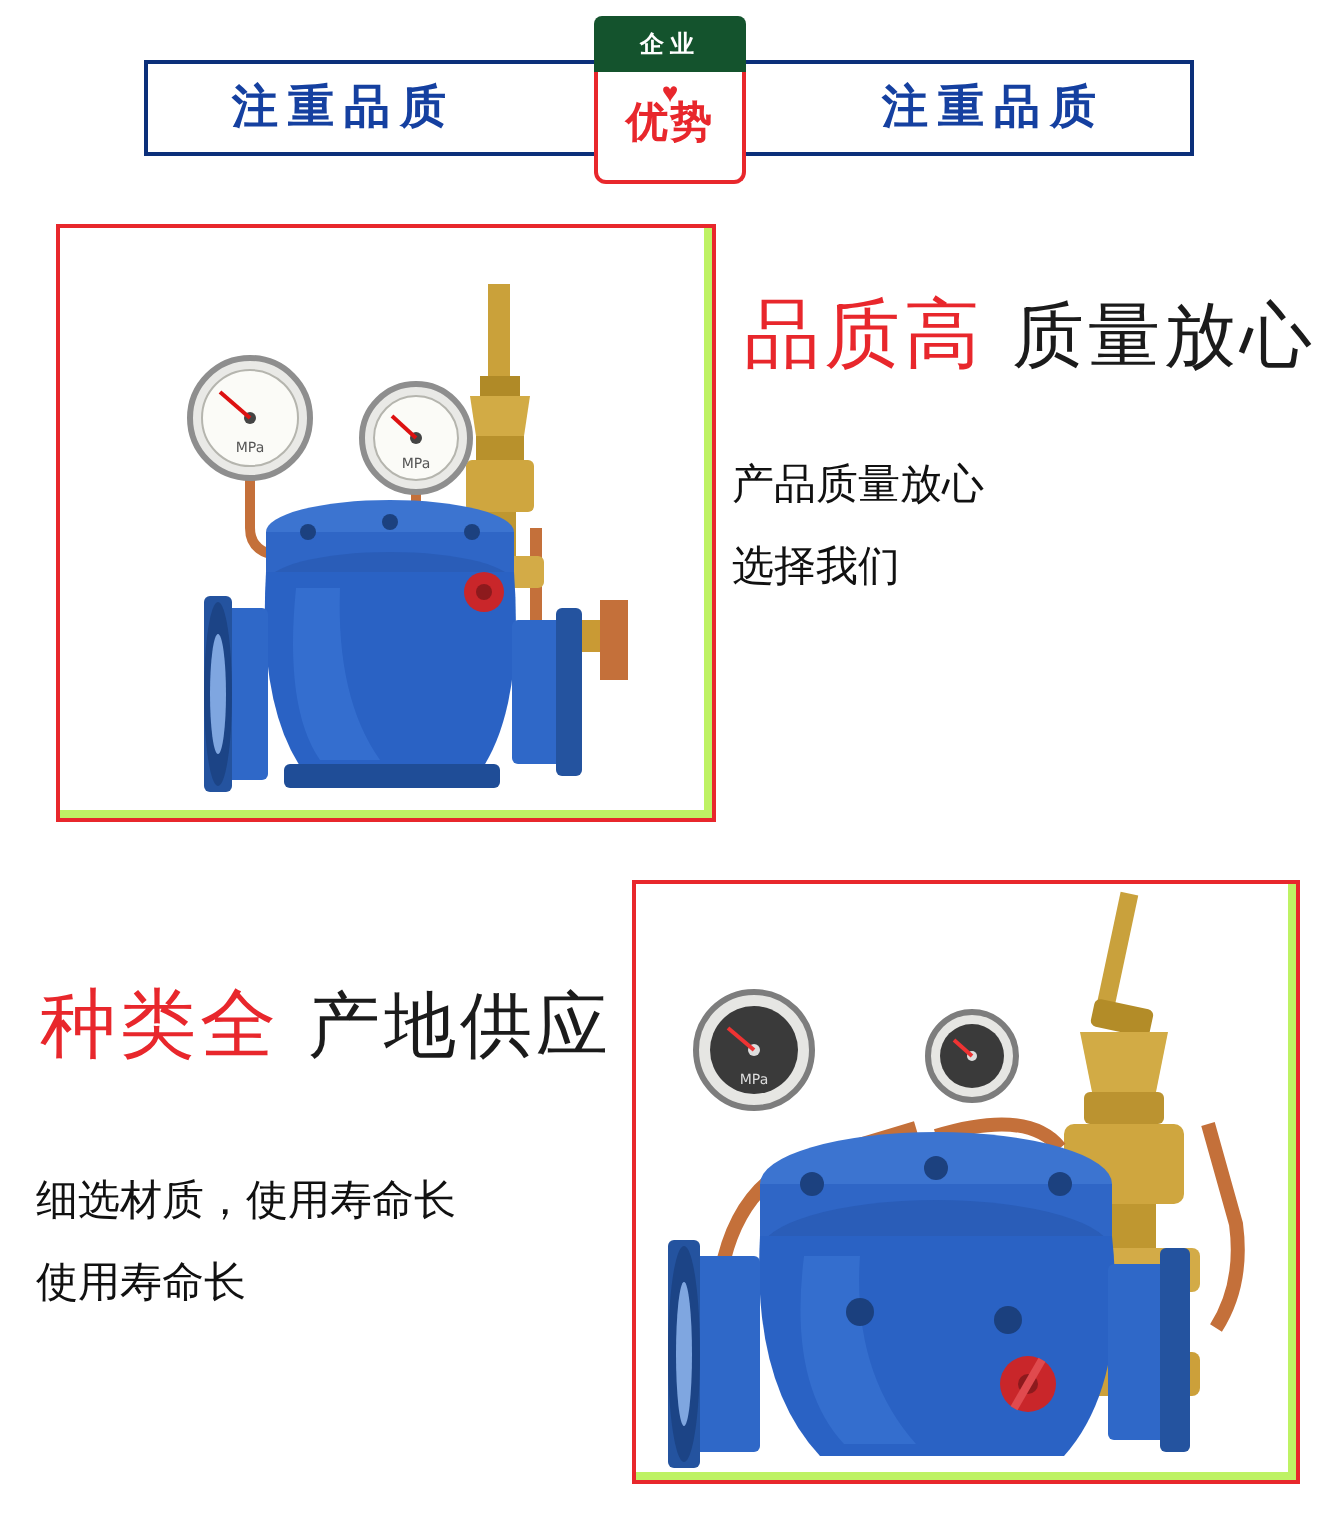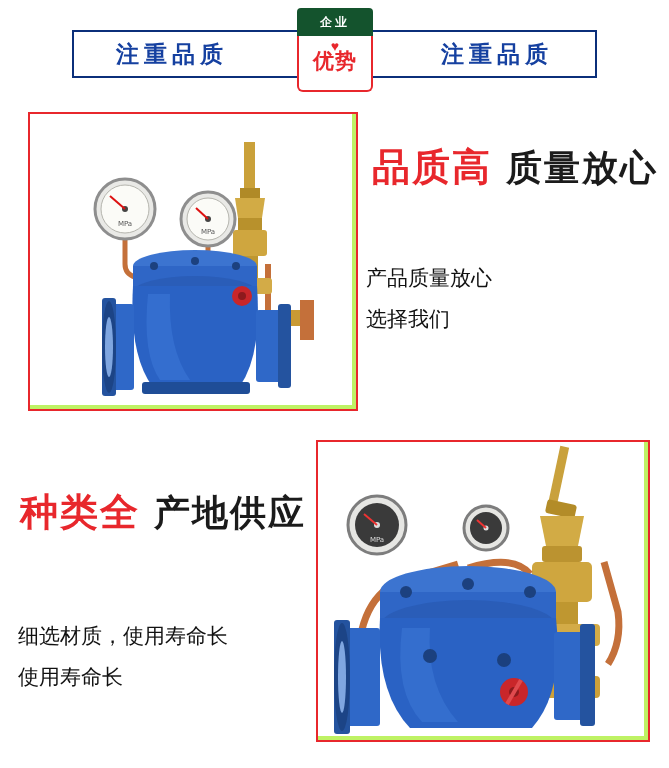--- a/index.html
+++ b/index.html
@@ -124,21 +124,21 @@
   #photo-2 {
     left: 316px;
     top: 440px;
     width: 330px;
     height: 298px;
   }
 
   .headline {
     position: absolute;
     font-family: "DejaVu Sans", sans-serif;
-    font-weight: bold;
+    font-weight: normal;
     white-space: nowrap;
   }
   .headline .hl-red {
     color: #e8272c;
     font-size: 38px;
     letter-spacing: 2px;
   }
   .headline .hl-dark {
     color: #1b1b1b;
     font-size: 36px;
@@ -148,21 +148,20 @@
   #headline-1 { left: 372px; top: 142px; }
   #headline-2 { left: 20px; top: 487px; }
 
   .body-lines {
     position: absolute;
     font-family: "DejaVu Sans", sans-serif;
     color: #111111;
     font-size: 21px;
     line-height: 41px;
     white-space: nowrap;
-    margin-top: 36px;
   }
   #body-1 { left: 366px; top: 222px; }
   #body-2 { left: 18px; top: 580px; }
 
   
   .valve-svg { display: block; }
 </style>
 </head>
 <body>
 

